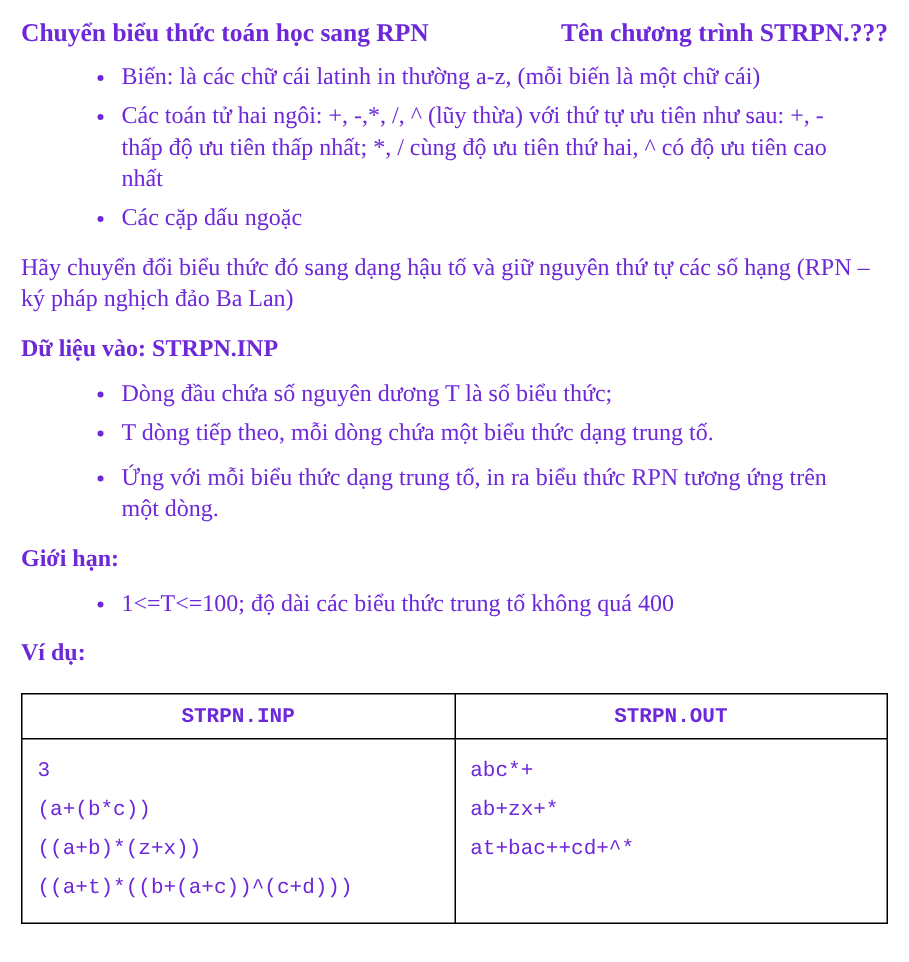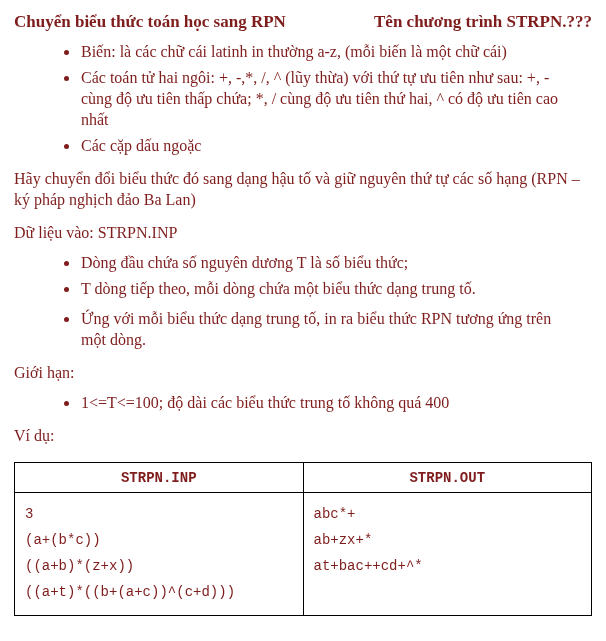--- a/index.html
+++ b/index.html
@@ -7,37 +7,37 @@
     padding: 0;
     background: #ffffff;
   }
   .page {
     box-sizing: border-box;
     width: 606px;
     height: 641px;
     padding: 8px 14px 0 14px;
     font-family: "Liberation Serif", serif;
     font-size: 16px;
-    color: #7f1d1d;
+    color: #6d28d9;
     background: #ffffff;
     overflow: hidden;
   }
   .title-row {
     display: flex;
     justify-content: space-between;
     font-weight: bold;
     font-size: 17px;
     margin-top: 4px;
   }
   p {
     margin: 12px 0 0 0;
     line-height: 21px;
   }
   p.heading {
-    font-weight: normal;
+    font-weight: bold;
   }
   ul.bullets {
     margin: 9px 16px 9px 0;
     padding: 0 0 0 66px;
     line-height: 21px;
   }
   ul.bullets li {
     margin: 0 0 5px 0;
     padding-left: 1px;
   }
@@ -77,21 +77,21 @@
 <div class="page">
 
   <div class="title-row">
     <span>Chuyển biểu thức toán học sang RPN</span>
     <span>Tên chương trình STRPN.???</span>
   </div>
 
 
   <ul class="bullets">
     <li>Biến: là các chữ cái latinh in thường a-z, (mỗi biến là một chữ cái)</li>
-    <li>Các toán tử hai ngôi: +, -,*, /, ^ (lũy thừa) với thứ tự ưu tiên như sau: +, - cùng độ ưu tiên thấp chứa; *, / cùng độ ưu tiên thứ hai, ^ có độ ưu tiên cao nhất</li>
+    <li>Các toán tử hai ngôi: +, -,*, /, ^ (lũy thừa) với thứ tự ưu tiên như sau: +, - thấp độ ưu tiên thấp nhất; *, / cùng độ ưu tiên thứ hai, ^ có độ ưu tiên cao nhất</li>
     <li>Các cặp dấu ngoặc</li>
   </ul>
 
   <p>Hãy chuyển đổi biểu thức đó sang dạng hậu tố và giữ nguyên thứ tự các số hạng (RPN – ký pháp nghịch đảo Ba Lan)</p>
 
   <p class="heading">Dữ liệu vào: STRPN.INP</p>
 
   <ul class="bullets">
     <li>Dòng đầu chứa số nguyên dương T là số biểu thức;</li>
     <li>T dòng tiếp theo, mỗi dòng chứa một biểu thức dạng trung tố.</li>

